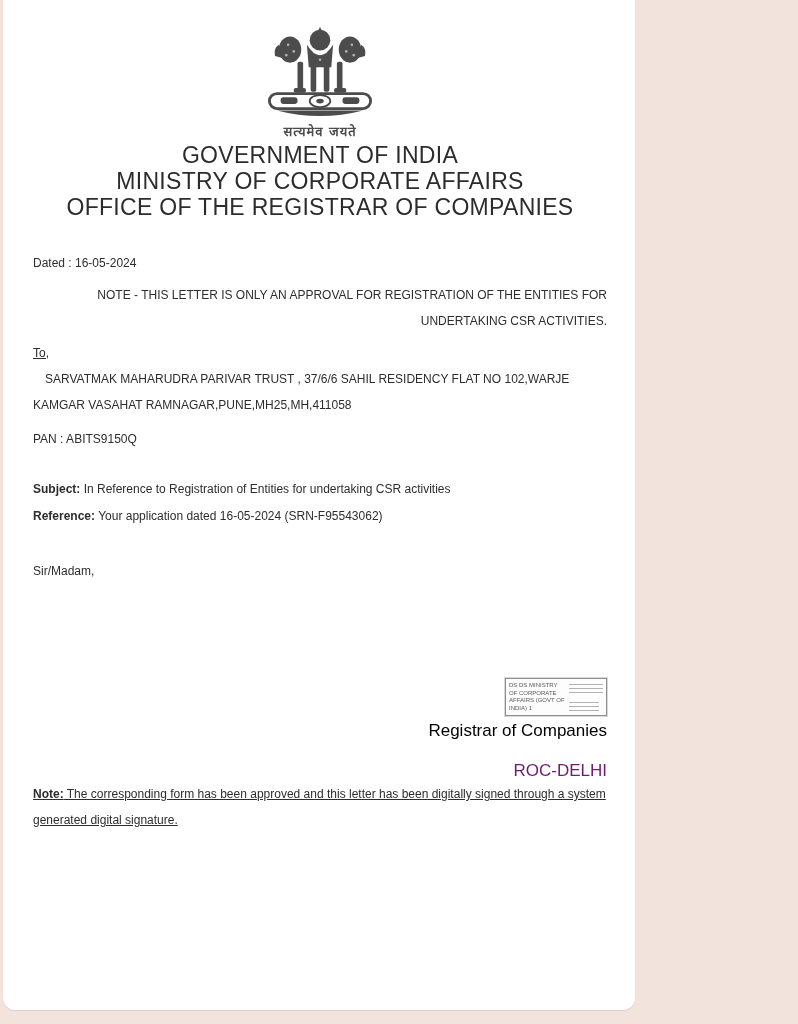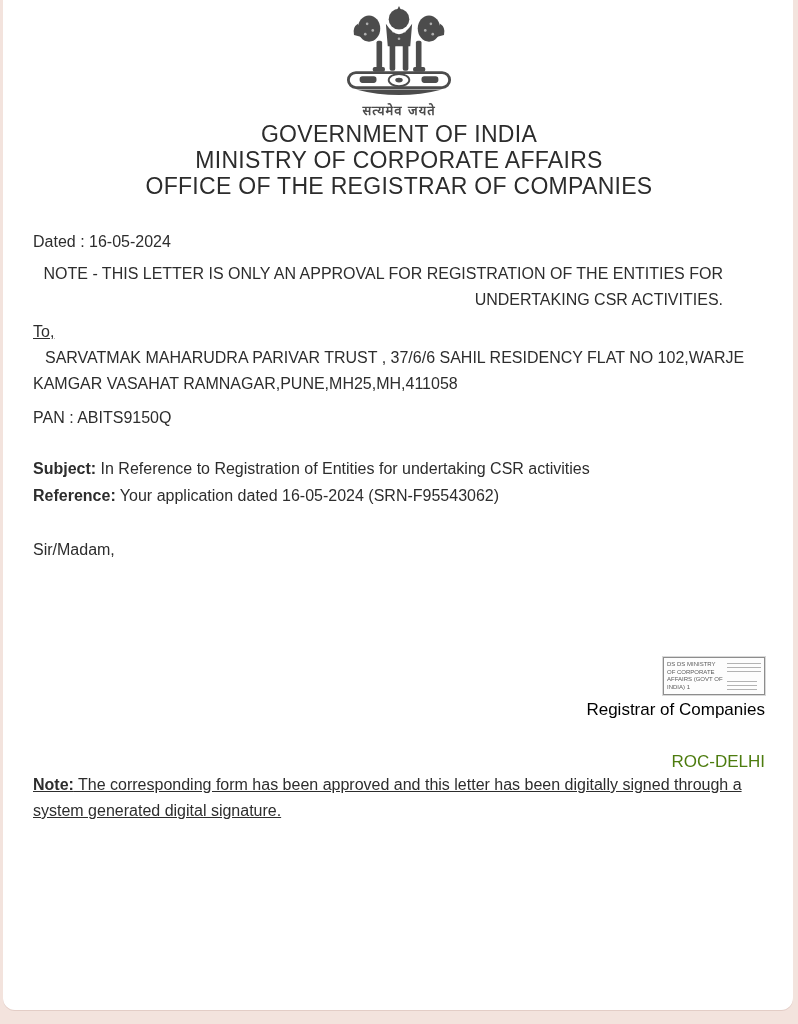--- a/index.html
+++ b/index.html
@@ -8,25 +8,25 @@
     background: #f3e3dd;
     font-family: "Liberation Sans", "DejaVu Sans", sans-serif;
     color: #2d2d2d;
     width: 798px;
     height: 1024px;
     overflow: hidden;
   }
   .page {
     position: relative;
     margin: 0 5px 0 3px;
-    width: 790px;
+    width: 632px;
     height: 1010px;
     background: #ffffff;
     border-radius: 0 0 12px 12px;
-    padding: 3px 28px 0 30px;
+    padding: 24px 28px 0 30px;
     box-shadow: 0 1px 0 rgba(180,140,130,0.25);
   }
   .emblem-wrap {
     text-align: center;
     margin-bottom: 2px;
   }
   .emblem-wrap svg { display: inline-block; }
   .emblem-caption {
     font-family: "DejaVu Sans", sans-serif;
     font-size: 13px;
@@ -35,21 +35,21 @@
     letter-spacing: 1px;
     margin-top: -2px;
   }
   .letterhead {
     text-align: center;
     font-size: 23px;
     line-height: 26px;
     color: #2c2c2c;
     letter-spacing: 0.3px;
   }
-  .block { font-size: 16px; line-height: 26px; }
+  .block { font-size: 12px; line-height: 26px; }
   .dated { margin-top: 30px; }
   .note-caps { margin-top: 6px; max-width: 690px; text-align: right; }
   .to-line { margin-top: 6px; text-decoration: underline; }
   .address { max-width: 724px; text-indent: 12px; }
   .pan { margin-top: 8px; }
   .subj-ref { margin-top: 24px; line-height: 27px; }
   .bold { font-weight: bold; }
   .greeting { margin-top: 28px; }
   .para { margin-top: 20px; line-height: 27px; max-width: 736px; }
   .sig-area {
@@ -82,21 +82,21 @@
     height: 11px;
     background: repeating-linear-gradient(
       to bottom,
       #9a9a9a 0px, #9a9a9a 1px,
       transparent 1px, transparent 4px
     );
     opacity: 0.75;
   }
   .fineprint.short { width: 88%; }
   .signer { font-size: 17px; margin-top: 5px; color: #000000; }
-  .office { font-size: 17px; margin-top: 32px; color: #4d7c0f; }
+  .office { font-size: 17px; margin-top: 20px; color: #701a75; }
   .footer-note { max-width: 740px; text-decoration: underline; }
 </style>
 </head>
 <body>
 
 <div class="page">
 
   <div class="emblem-wrap">
     <svg width="150" height="96" viewBox="0 0 160 102" aria-hidden="true">
       <g fill="#4c4c4c" stroke="#4c4c4c">

